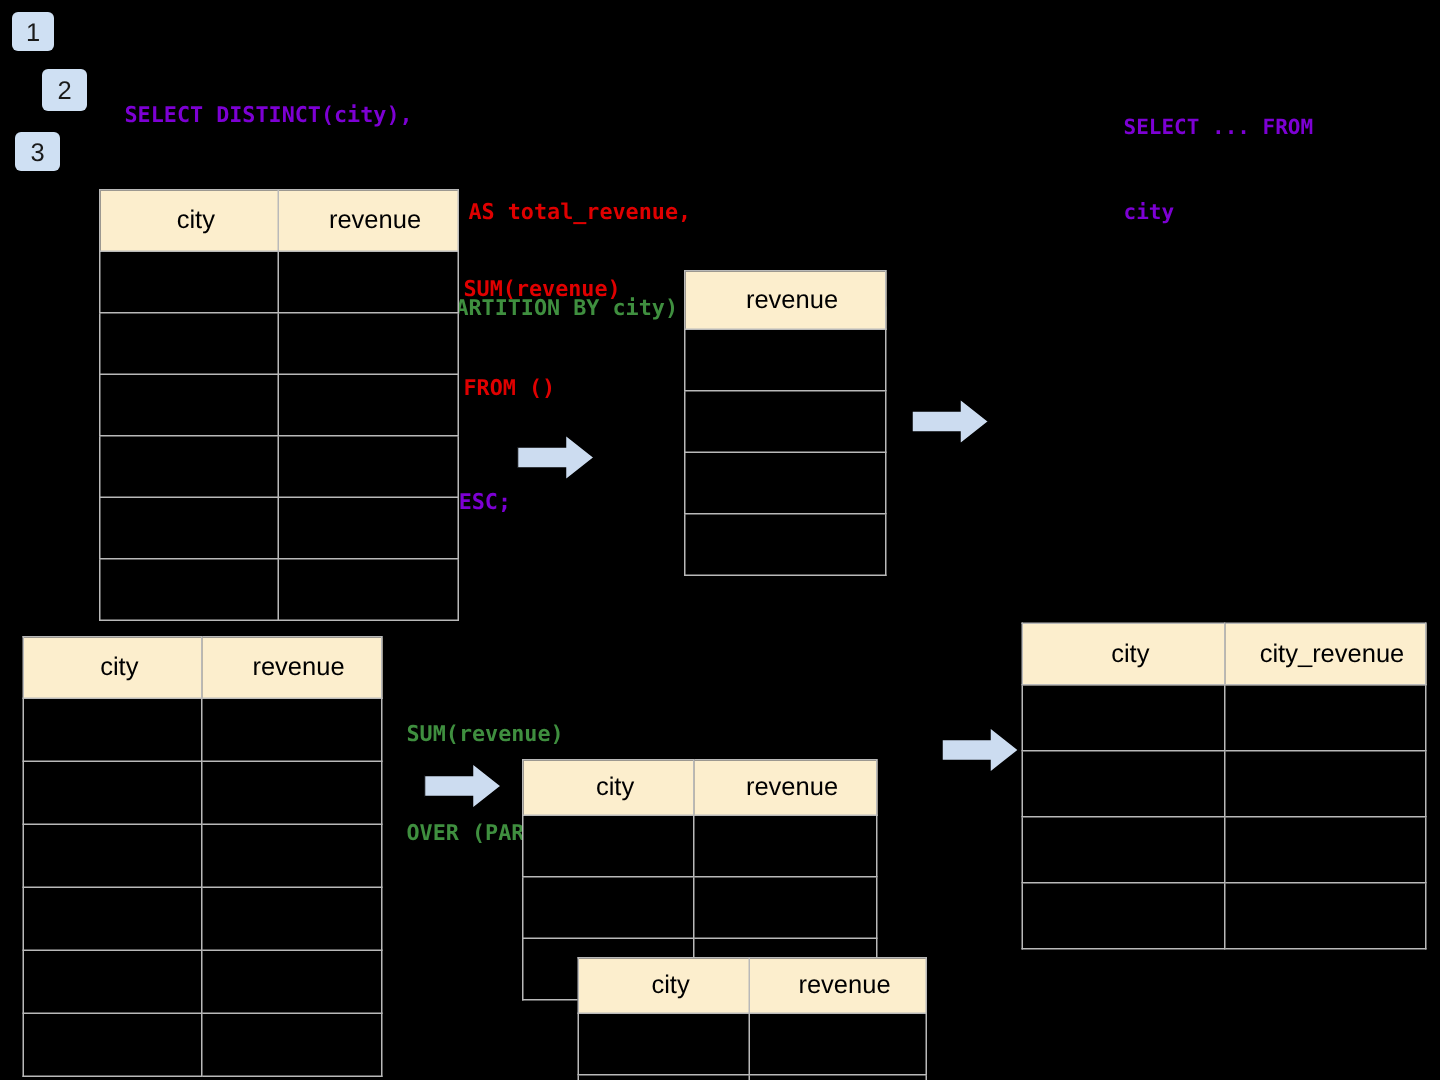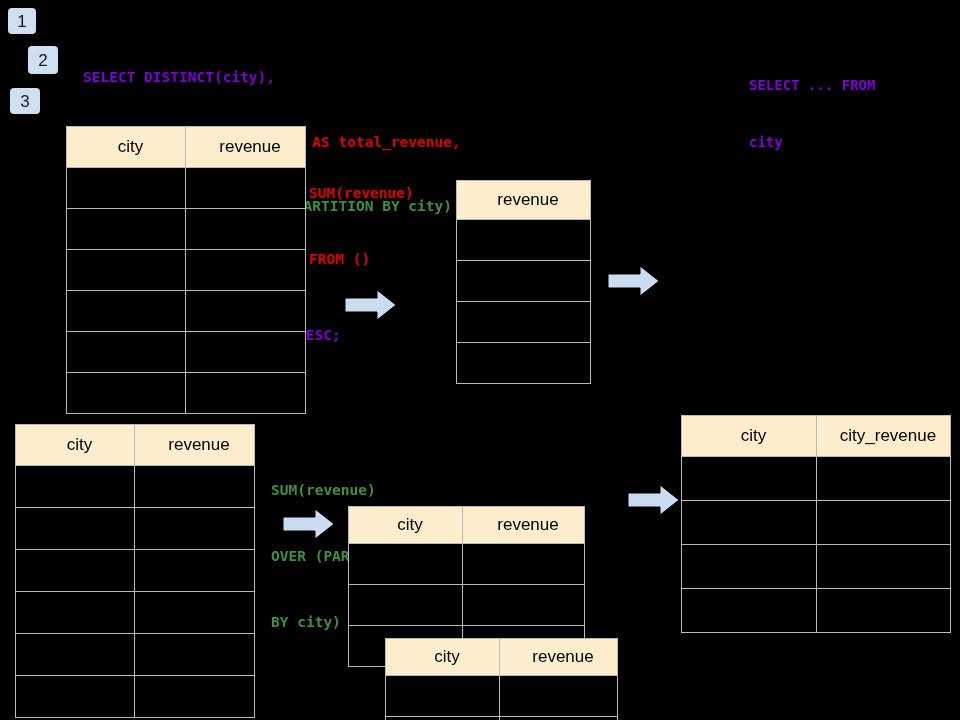--- a/index.html
+++ b/index.html
@@ -120,21 +120,20 @@
   </div>
 
   <div class="annot" style="left:309px; top:138px; color:#e00000;">
     <div>SUM(revenue)</div>
     <div>FROM ()</div>
   </div>
 
   <div class="annot" style="left:271px; top:435px; color:#3f8f3f;">
     <div>SUM(revenue)</div>
     <div>OVER (PARTITION</div>
-    <div>BY city)</div>
   </div>
 
   <table class="tbl" style="left:66px; top:126px; width:239px;">
     <colgroup>
         <col style="width:119px">
         <col style="width:120px">
       </colgroup>
     <thead>
       <tr>
         <th style="height:40px;">city</th>

